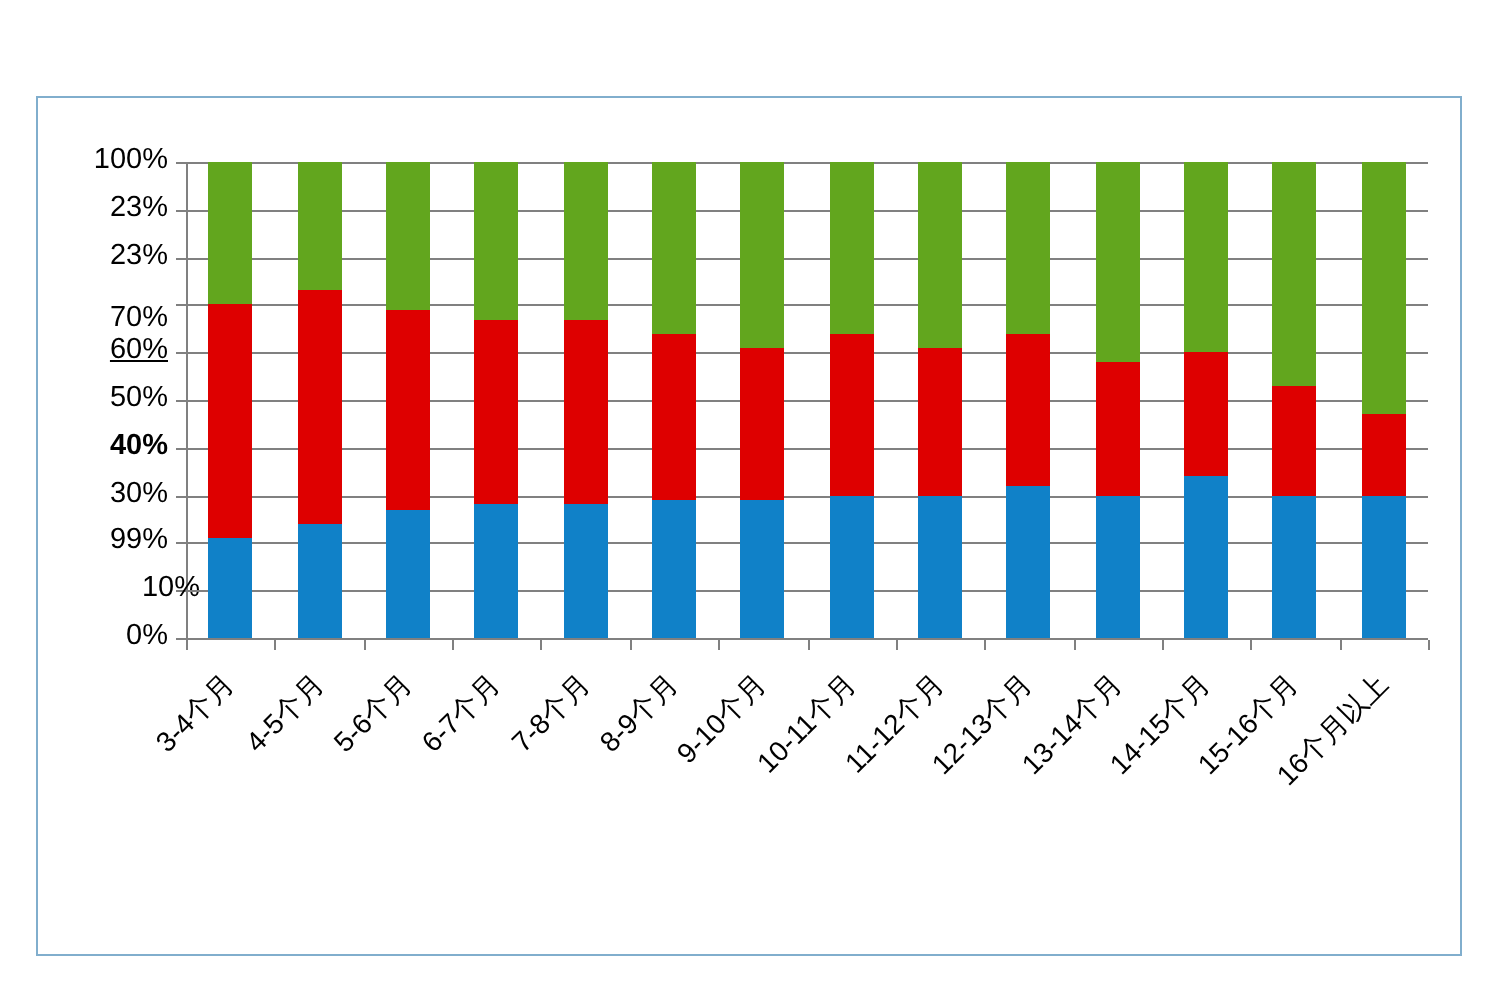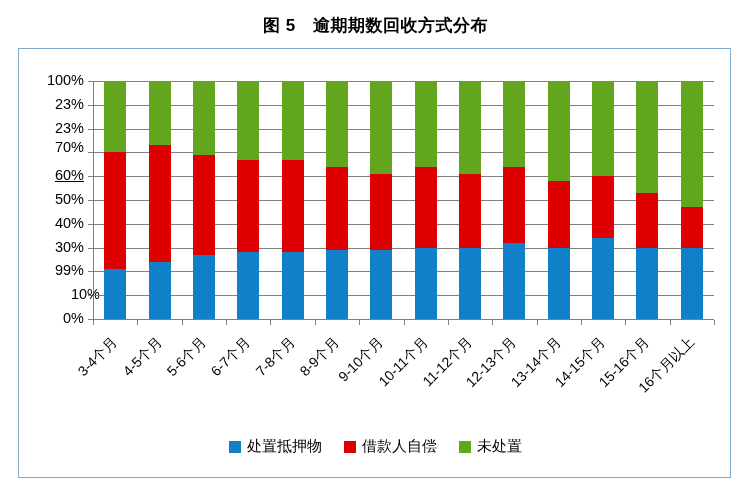--- a/index.html
+++ b/index.html
@@ -152,44 +152,43 @@
     font-size: 15px;
     color: #000000;
     white-space: nowrap;
   }
 </style>
 </head>
 <body>
 
 <div id="chart-figure">
 
-  <div id="chart-title">图 5　逾期期数回收方式分布</div>
 
   <div id="chart-frame">
 
     <div id="y-axis-line"></div>
     <div id="x-axis-line"></div>
 
     <div id="y-ticks">
         <div class="y-tick-mark" style="left: 69px; top: 270px;"></div>
         <div class="y-tick-label" style="left: 0px; width: 65px; top: 261px; right: auto;">0%</div>
         <div class="y-tick-mark" style="left: 69px; top: 246px;"></div>
         <div class="y-tick-label" style="left: 16px; width: 65px; top: 237px; right: auto;">10%</div>
         <div class="y-tick-mark" style="left: 69px; top: 222px;"></div>
         <div class="y-tick-label" style="left: 0px; width: 65px; top: 213px; right: auto;">99%</div>
         <div class="y-tick-mark" style="left: 69px; top: 199px;"></div>
         <div class="y-tick-label" style="left: 0px; width: 65px; top: 190px; right: auto;">30%</div>
         <div class="y-tick-mark" style="left: 69px; top: 175px;"></div>
-        <div class="y-tick-label" style="left: 0px; width: 65px; top: 166px; right: auto;">40%</div>
+        <div class="y-tick-label" style="left: 0px; width: 65px; top: 166px; right: auto; font-weight: bold;">40%</div>
         <div class="y-tick-mark" style="left: 69px; top: 151px;"></div>
         <div class="y-tick-label" style="left: 0px; width: 65px; top: 142px; right: auto;">50%</div>
         <div class="y-tick-mark" style="left: 69px; top: 127px;"></div>
         <div class="y-tick-label" style="left: 0px; width: 65px; top: 118px; right: auto; text-decoration: underline;">60%</div>
         <div class="y-tick-mark" style="left: 69px; top: 103px;"></div>
-        <div class="y-tick-label" style="left: 0px; width: 65px; top: 90px; right: auto;">70%</div>
+        <div class="y-tick-label" style="left: 0px; width: 65px; top: 102px; right: auto;">70%</div>
         <div class="y-tick-mark" style="left: 69px; top: 80px;"></div>
         <div class="y-tick-label" style="left: 0px; width: 65px; top: 71px; right: auto;">23%</div>
         <div class="y-tick-mark" style="left: 69px; top: 56px;"></div>
         <div class="y-tick-label" style="left: 0px; width: 65px; top: 47px; right: auto;">23%</div>
         <div class="y-tick-mark" style="left: 69px; top: 32px;"></div>
         <div class="y-tick-label" style="left: 0px; width: 65px; top: 23px; right: auto;">100%</div>
       </div>
     <div id="gridlines">
         <div class="gridline" style="left: 74px; width: 621px; top: 270px; position: absolute;"></div>
         <div class="gridline" style="left: 74px; width: 621px; top: 246px; position: absolute;"></div>
@@ -304,29 +303,15 @@
         <div class="x-tick-label" style="left: 212.321px; width: 150px; top: 282px;">9-10个月</div>
         <div class="x-tick-label" style="left: 256.679px; width: 150px; top: 282px;">10-11个月</div>
         <div class="x-tick-label" style="left: 301.036px; width: 150px; top: 282px;">11-12个月</div>
         <div class="x-tick-label" style="left: 345.393px; width: 150px; top: 282px;">12-13个月</div>
         <div class="x-tick-label" style="left: 389.75px; width: 150px; top: 282px;">13-14个月</div>
         <div class="x-tick-label" style="left: 434.107px; width: 150px; top: 282px;">14-15个月</div>
         <div class="x-tick-label" style="left: 478.464px; width: 150px; top: 282px;">15-16个月</div>
         <div class="x-tick-label" style="left: 522.821px; width: 150px; top: 282px;">16个月以上</div>
       </div>
 
-    <div id="legend">
-        <div class="legend-item">
-          <span class="legend-swatch" style="background: rgb(16, 129, 200);"></span>
-          <span class="legend-label">处置抵押物</span>
-        </div>
-        <div class="legend-item">
-          <span class="legend-swatch" style="background: rgb(222, 0, 0);"></span>
-          <span class="legend-label">借款人自偿</span>
-        </div>
-        <div class="legend-item">
-          <span class="legend-swatch" style="background: rgb(98, 166, 30);"></span>
-          <span class="legend-label">未处置</span>
-        </div>
-      </div>
 
   </div>
 </div>
 
 </body></html>

